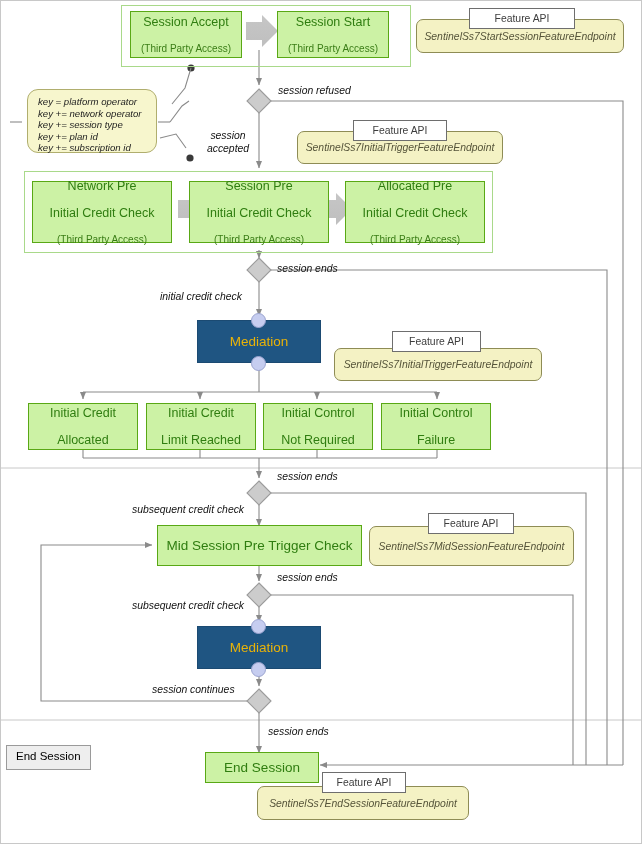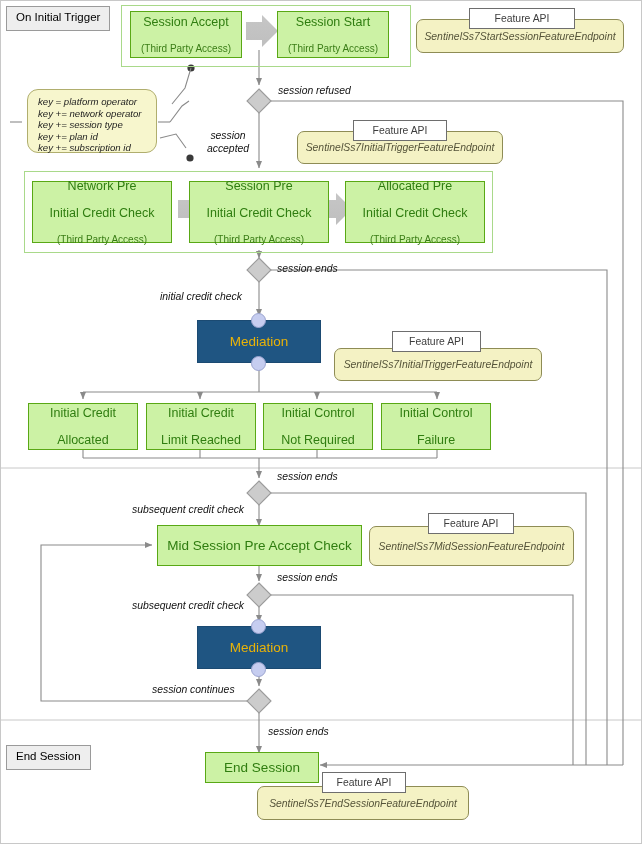--- a/index.html
+++ b/index.html
@@ -212,21 +212,20 @@
       <path d="M259,689 L271,701 L259,713 L247,701 Z" fill="#cccccc" stroke="#9b9b9b"></path>
 
       <path d="M247,701 L41,701 L41,545 L152,545" marker-end="url(#arrow)"></path>
 
       <path d="M259,713 L259,753" marker-end="url(#arrow)"></path>
 
       <path d="M623,765 L320,765" marker-end="url(#arrowL)"></path>
     </g>
   </svg>
 
-  <div class="abs lane-label" style="left:6px;top:6px;">On Initial Trigger</div>
 
 
   <div class="abs lane-label" style="left:6px;top:745px;">End Session</div>
 
   <div class="abs groupframe" style="left:121px;top:5px;width:290px;height:62px;"></div>
 
   <div class="abs greenbox" style="left:130px;top:11px;width:112px;height:47px;">
     <span class="main">Session Accept</span>
     <span class="sub">(Third Party Access)</span>
   </div>
@@ -318,21 +317,21 @@
   <div class="abs greenbox" style="left:381px;top:403px;width:110px;height:47px;">
     <span class="main">Initial Control</span>
     <span class="main">Failure</span>
   </div>
 
   <div class="abs edgelabel" style="left:277px;top:471px;">session ends</div>
 
   <div class="abs edgelabel" style="left:132px;top:504px;">subsequent credit check</div>
 
   <div class="abs greenbox single" style="left:157px;top:525px;width:205px;height:41px;">
-    <span class="main">Mid Session Pre Accept Check</span>
+    <span class="main">Mid Session Pre Trigger Check</span>
   </div>
 
   <div class="abs api-body" style="left:369px;top:526px;width:205px;height:40px;">
     <span>SentinelSs7MidSessionFeatureEndpoint</span>
   </div>
   <div class="abs api-tab" style="left:428px;top:513px;width:86px;height:21px;">
     <span>Feature API</span>
   </div>
 
   <div class="abs edgelabel" style="left:277px;top:572px;">session ends</div>

